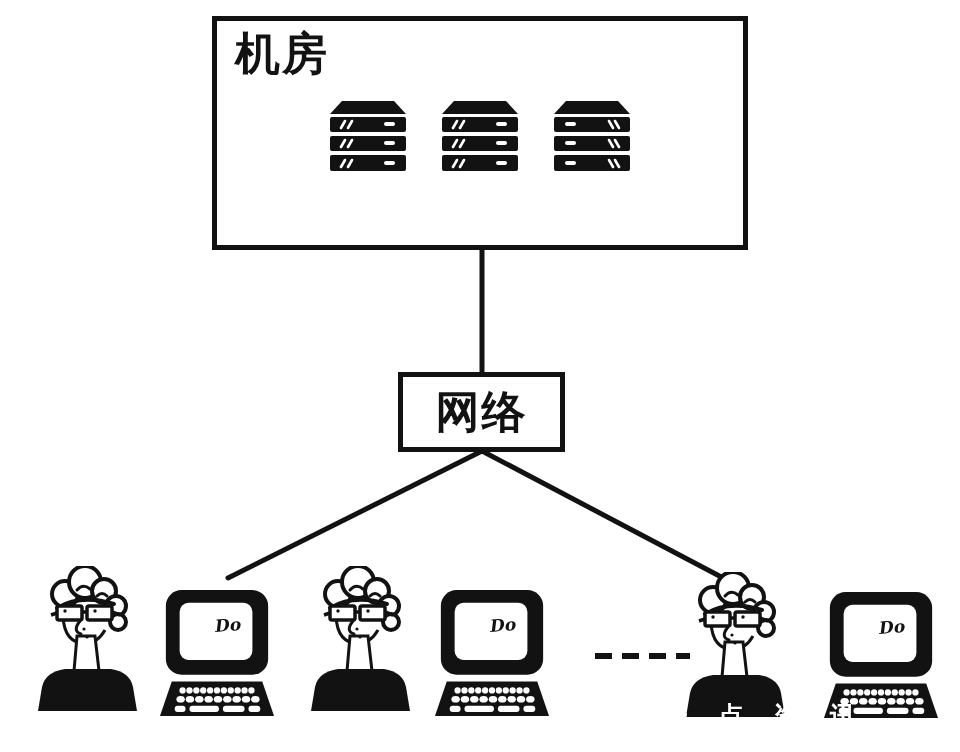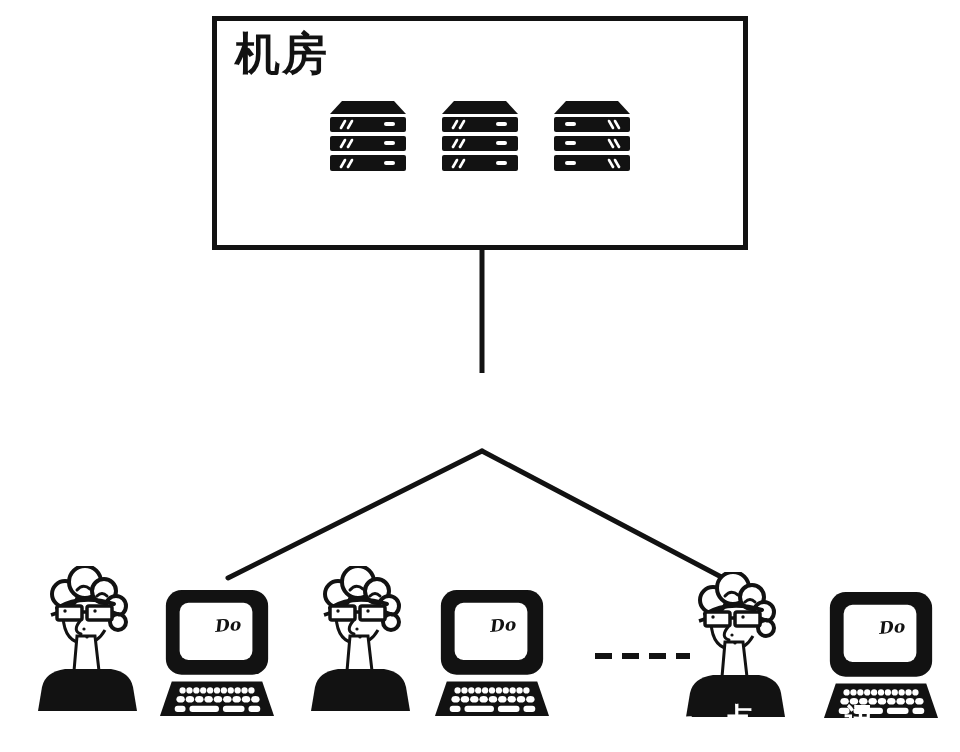--- a/index.html
+++ b/index.html
@@ -41,21 +41,21 @@
   .computer{position:absolute;z-index:3;}
   .computer svg{width:118px;height:128px;display:block;}
   .screen-text{
     position:absolute;left:57px;top:25px;z-index:4;
     font-family:"DejaVu Serif",serif;font-style:italic;font-weight:bold;
     font-size:17px;color:#121212;transform:rotate(-4deg);
   }
   
   .watermark{
     position:absolute;left:662px;top:699px;z-index:10;color:#ffffff;
-    font-size:31px;font-weight:bold;letter-spacing:30px;white-space:nowrap;
+    font-size:26px;font-weight:bold;letter-spacing:30px;white-space:nowrap;
   }
 </style>
 </head>
 <body>
 
 <div id="canvas">
 
   <svg width="0" height="0" style="position:absolute" aria-hidden="true">
     <defs>
       <symbol id="sym-rack-l" viewBox="0 0 80 74">
@@ -180,20 +180,23 @@
         </svg>
       <svg>
           <use href="#sym-rack-l"></use>
         </svg>
       <svg>
           <use href="#sym-rack-r"></use>
         </svg>
     </div>
   </div>
 
+  <div class="network-box">
+    <span>网络</span>
+  </div>
 
   <div class="person abs" style="left:35px;top:566px">
     <svg>
         <use href="#sym-person"></use>
       </svg>
   </div>
   <div class="computer abs" style="left:158px;top:590px">
     <svg>
         <use href="#sym-computer"></use>
       </svg>

